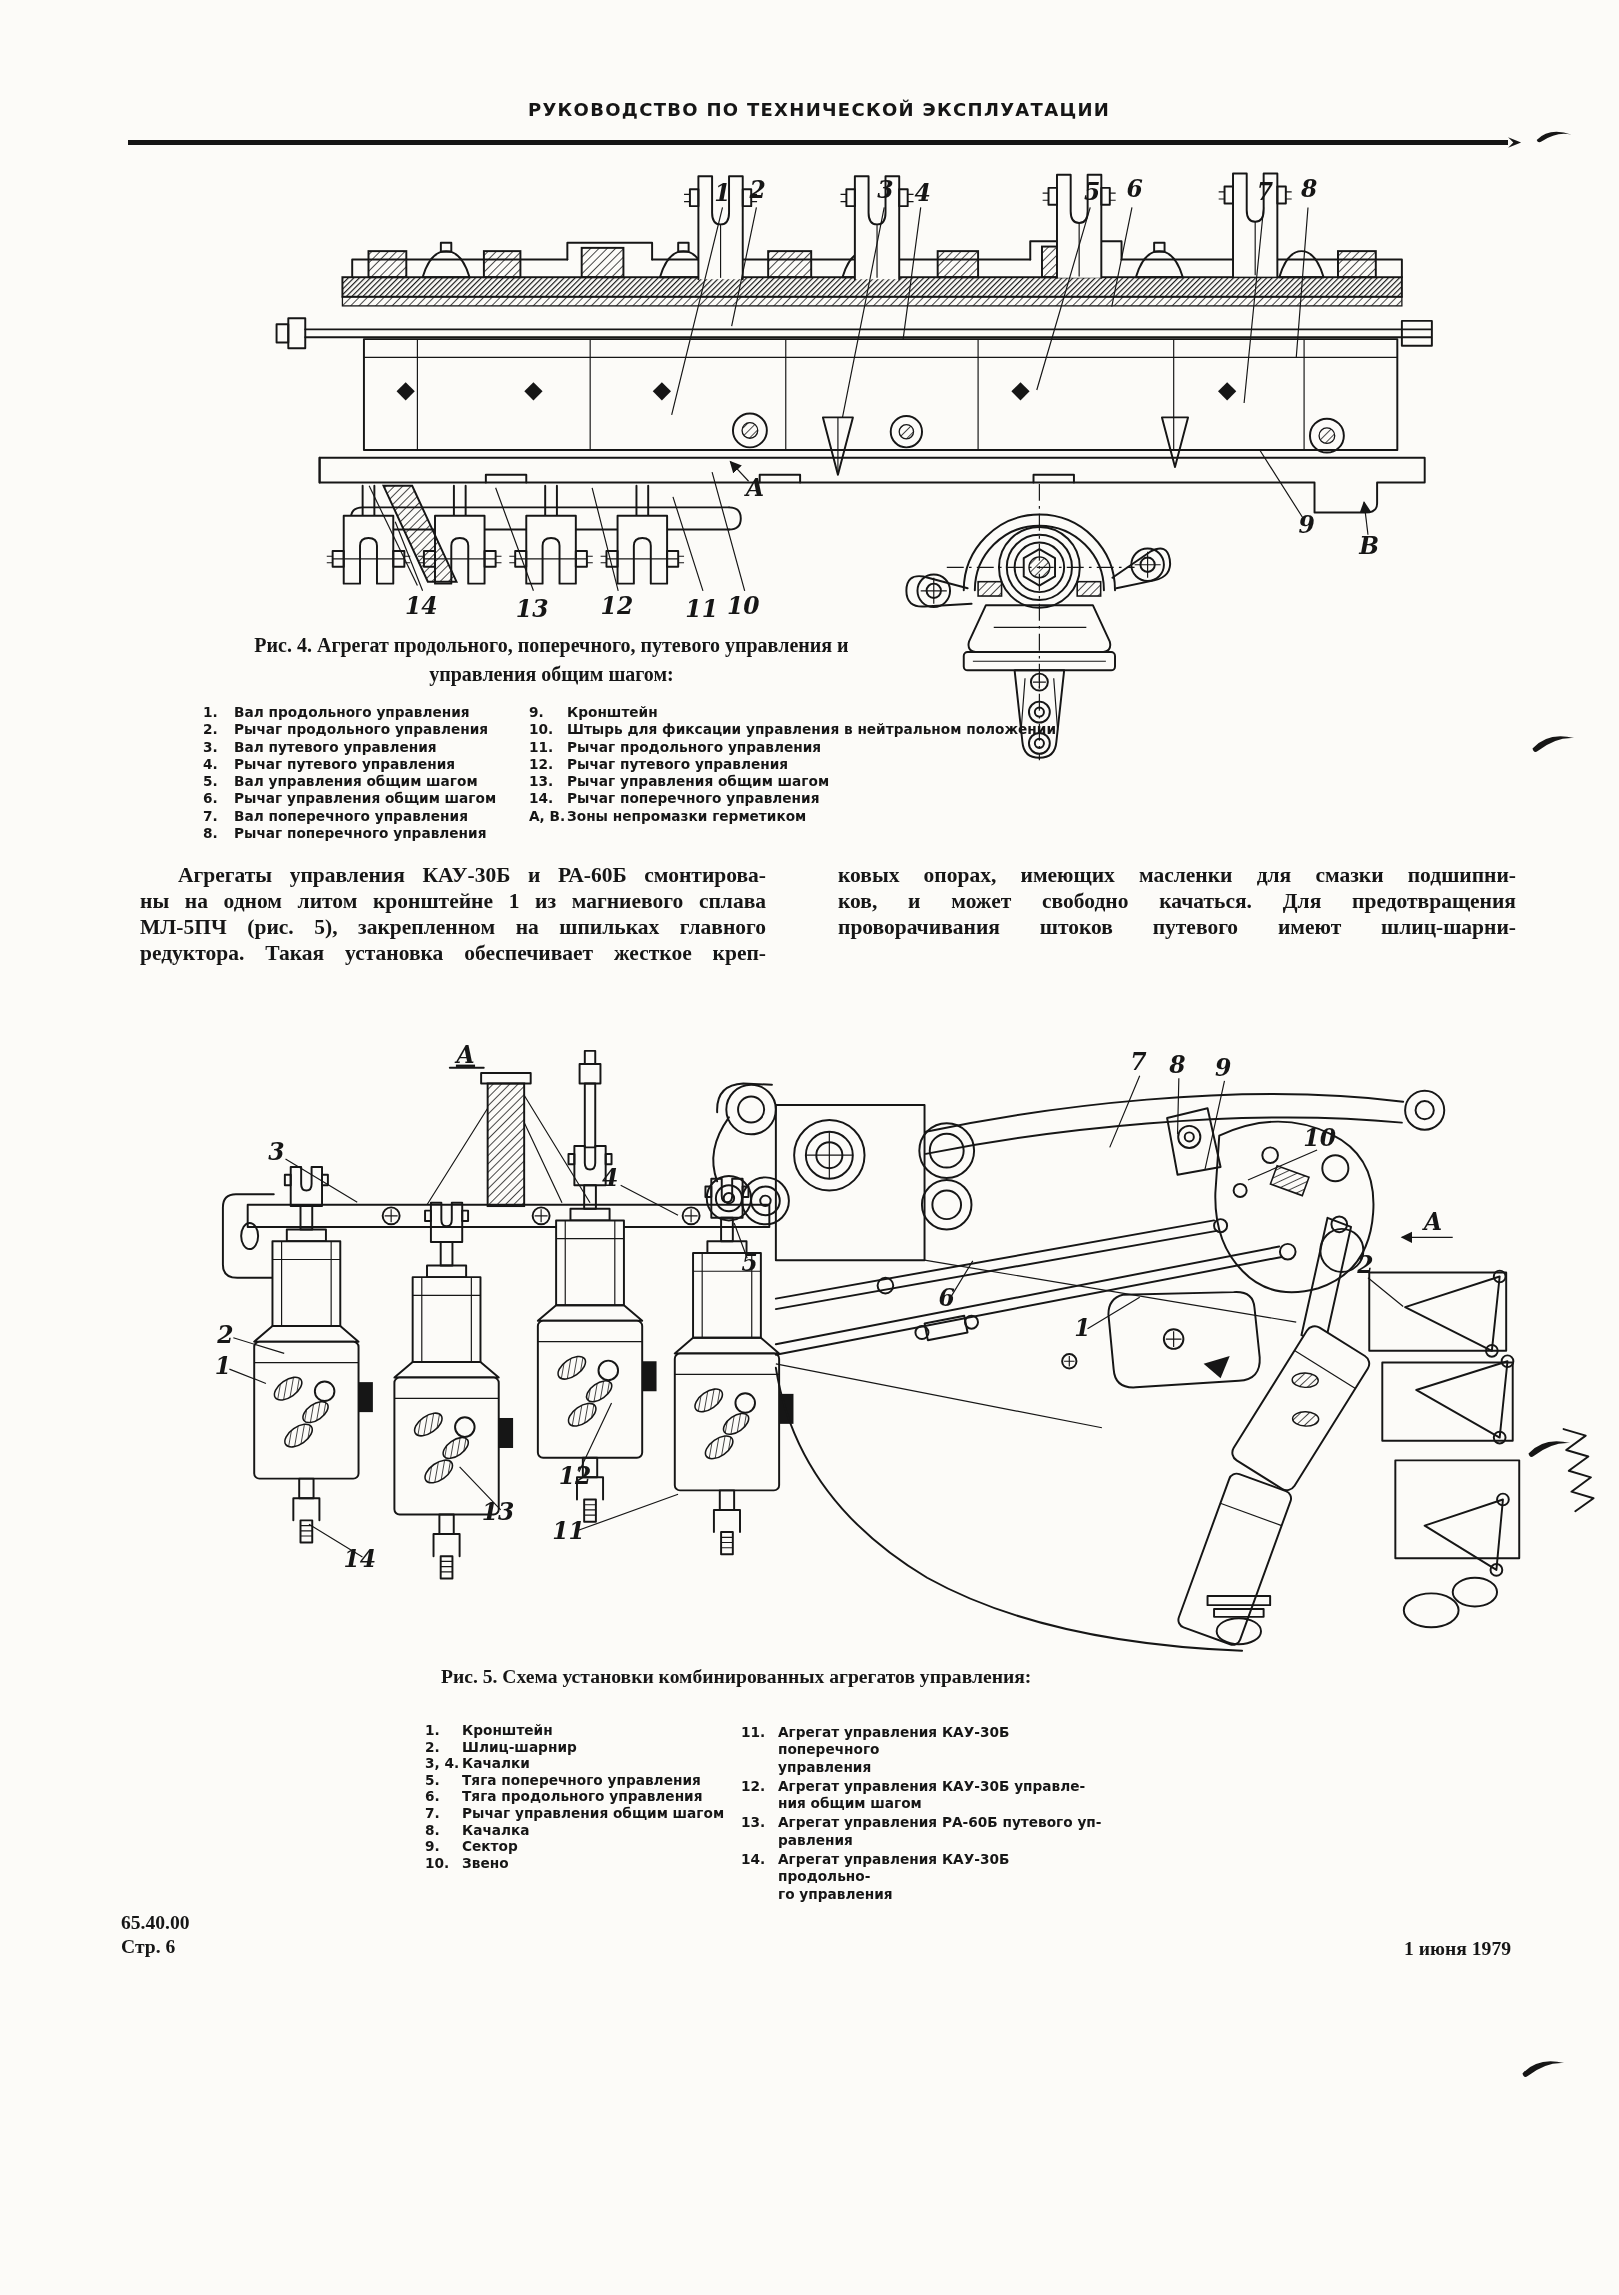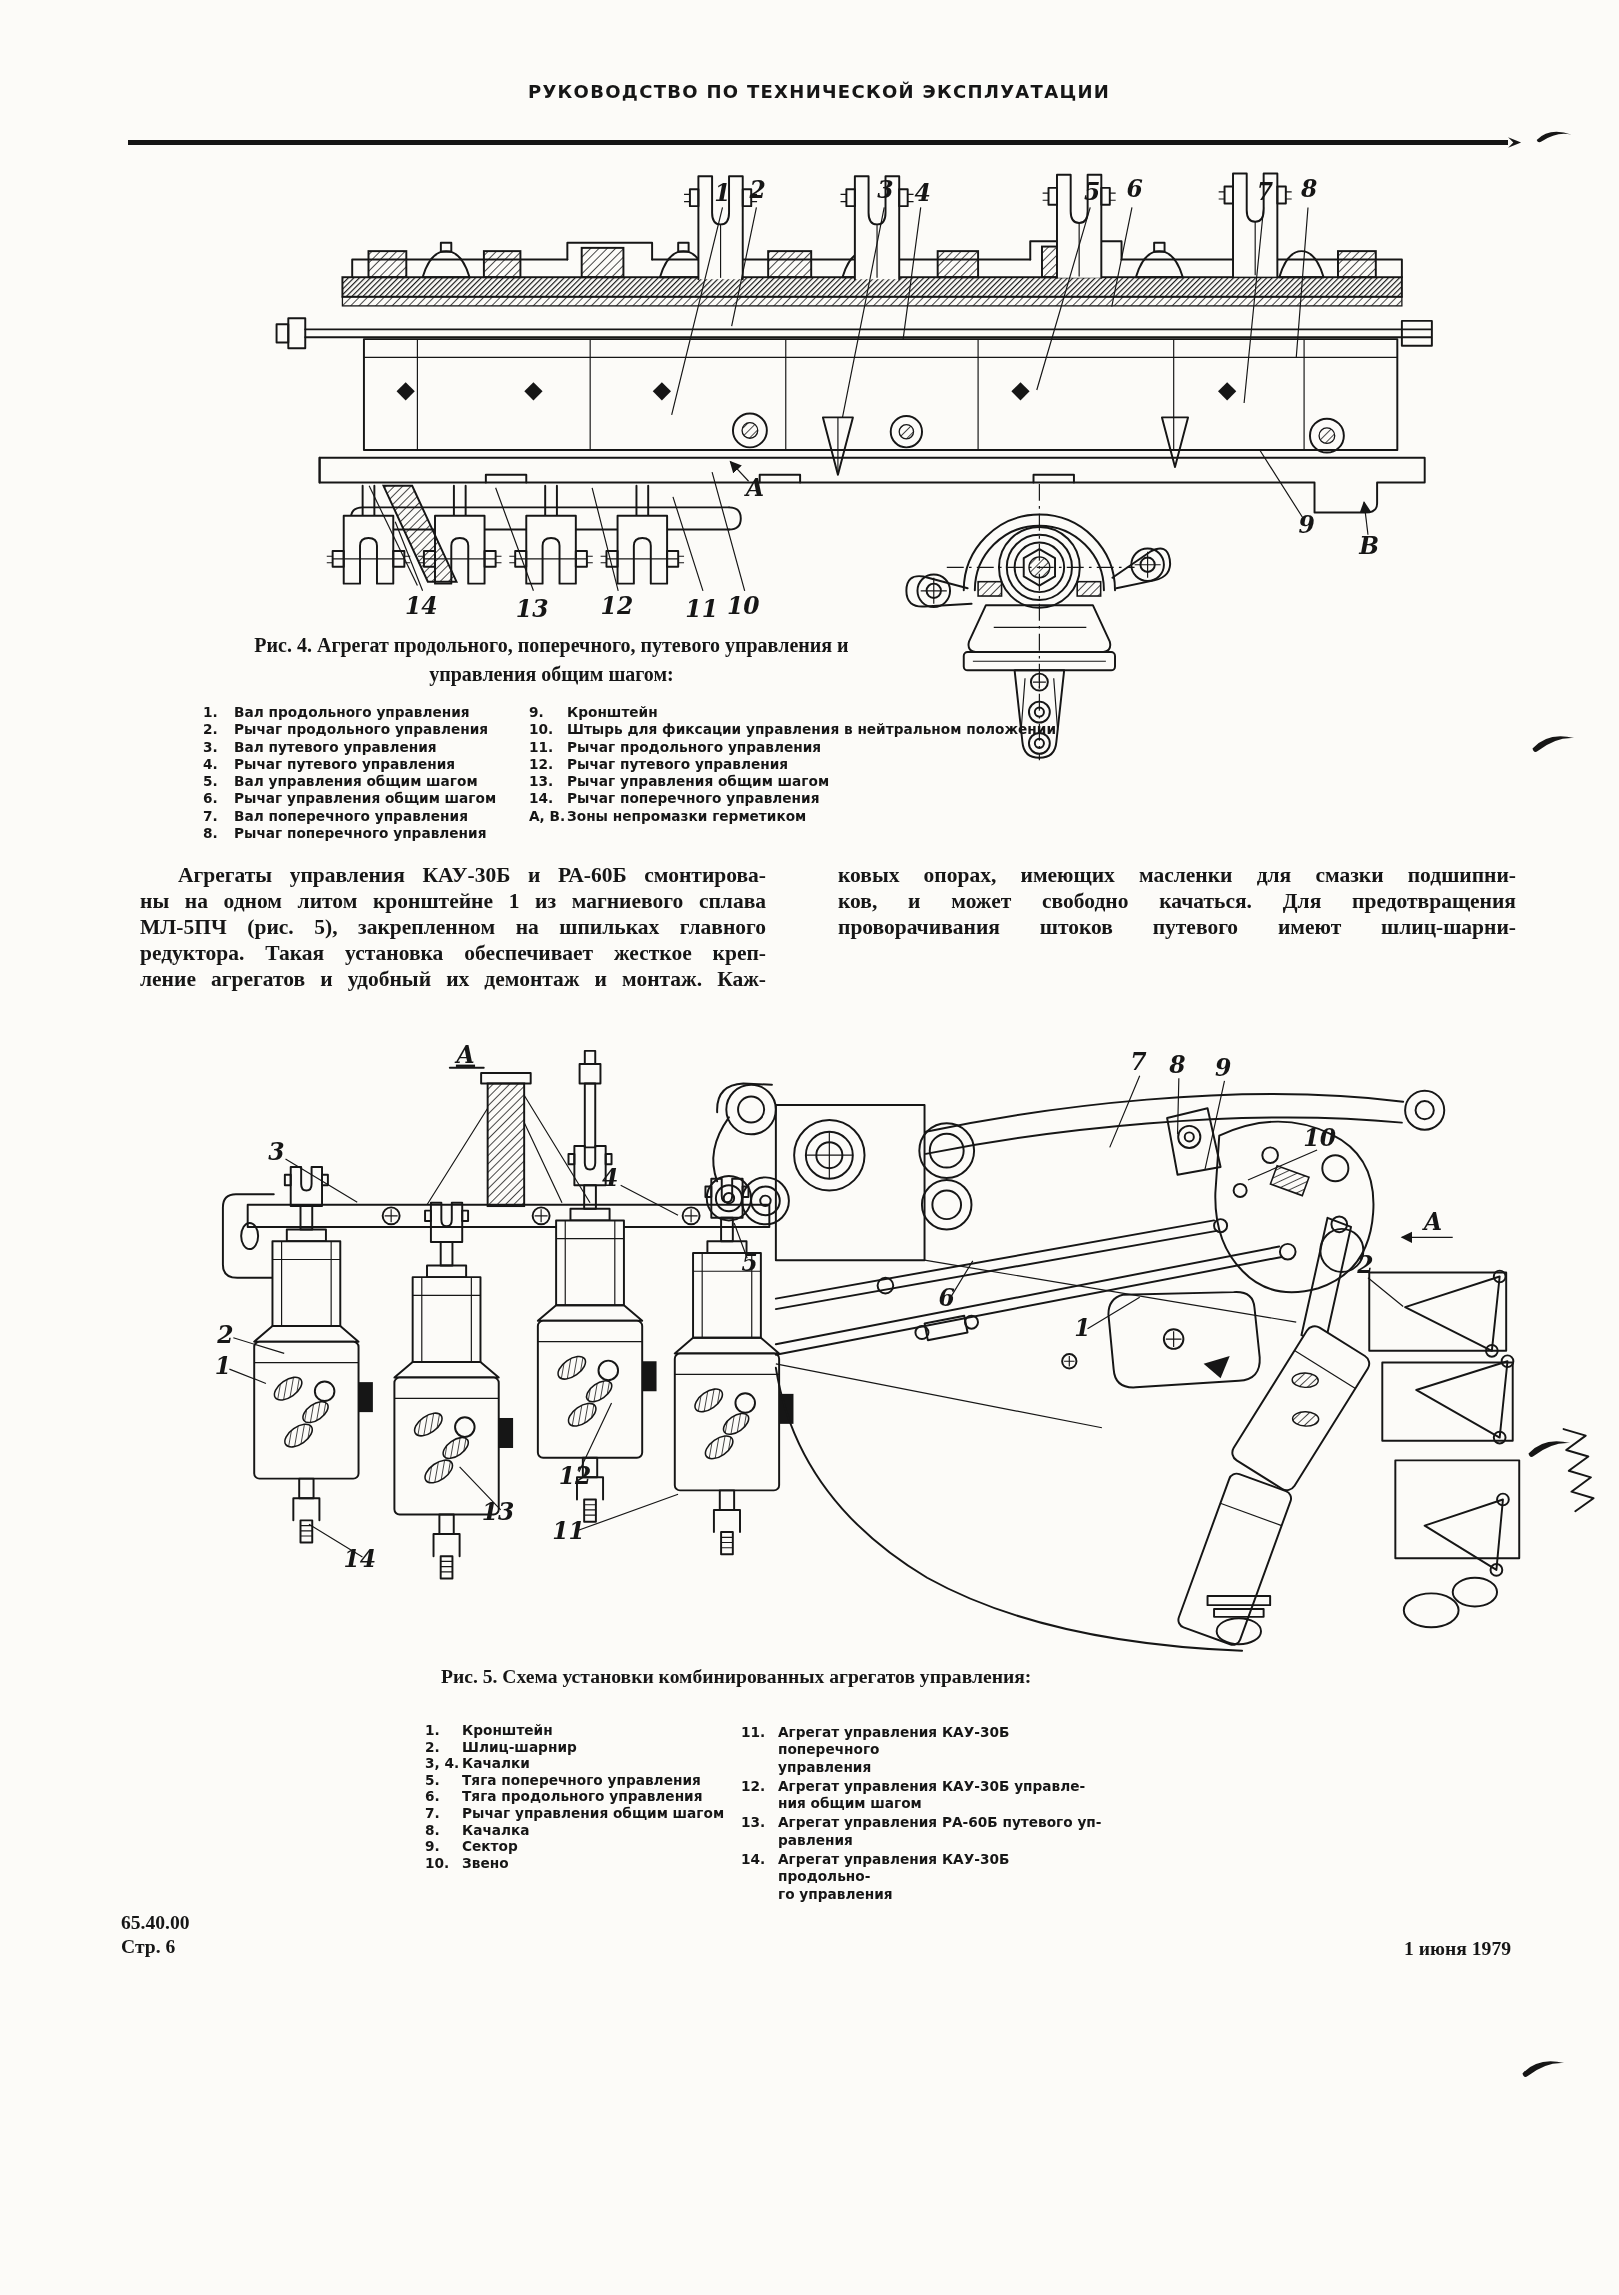--- a/index.html
+++ b/index.html
@@ -28,21 +28,21 @@
   .thin{stroke:#161616;stroke-width:1.8;fill:none;}
   .wh{fill:#fcfbf8;}
   .fil{fill:#161616;stroke:none;}
   .co{font:italic 700 36px "DejaVu Serif",serif;fill:#161616;text-anchor:middle;}
 </style>
 </head>
 <body>
 
 <div class="page">
 
-  <div class="abs hdr" style="left:819px;top:81px;transform:translateX(-50%);">РУКОВОДСТВО ПО ТЕХНИЧЕСКОЙ ЭКСПЛУАТАЦИИ</div>
+  <div class="abs hdr" style="left:819px;top:99px;transform:translateX(-50%);">РУКОВОДСТВО ПО ТЕХНИЧЕСКОЙ ЭКСПЛУАТАЦИИ</div>
   <div class="abs rule" style="left:128px;top:140px;width:1380px;"></div>
   <svg class="abs" style="left:1499px;top:128px;" width="91" height="33" viewBox="0 0 140 50">
     <path d="M0,22 L22,22 L14,14 L34,22 L14,30 L22,22" class="fil"></path>
     <path d="M58,18 Q78,-2 112,10 Q90,4 66,20 Q60,24 58,18 Z" class="fil"></path>
   </svg>
 
   <svg class="abs" style="left:287px;top:150px;" width="1154" height="613" viewBox="440 230 1770 940">
     <defs>
       <pattern id="p4h" width="9" height="9" patternUnits="userSpaceOnUse" patternTransform="rotate(45)">
         <line x1="0" y1="0" x2="0" y2="9" stroke="#161616" stroke-width="2.4"></line>
@@ -272,21 +272,20 @@
         <span class="lnum">А, В.</span>
         <span class="ltxt">Зоны непромазки герметиком</span>
       </div>
     </div>
 
   <div class="abs bcol" style="left:140px;top:862px;width:626px;">
       <div class="bline ind">Агрегаты управления КАУ-30Б и РА-60Б смонтирова-</div>
       <div class="bline">ны на одном литом кронштейне 1 из магниевого сплава</div>
       <div class="bline">МЛ-5ПЧ (рис. 5), закрепленном на шпильках главного</div>
       <div class="bline">редуктора. Такая установка обеспечивает жесткое креп-</div>
-      <div class="bline">ление агрегатов и удобный их демонтаж и монтаж. Каж-</div>
     </div>
   <div class="abs bcol" style="left:838px;top:862px;width:678px;">
       <div class="bline">ковых опорах, имеющих масленки для смазки подшипни-</div>
       <div class="bline">ков, и может свободно качаться. Для предотвращения</div>
       <div class="bline">проворачивания штоков путевого имеют шлиц-шарни-</div>
     </div>
 
   <svg class="abs" style="left:189px;top:1030px;" width="1415" height="626" viewBox="290 1580 2170 960">
     <defs>
       <pattern id="p5h" width="9" height="9" patternUnits="userSpaceOnUse" patternTransform="rotate(45)">

